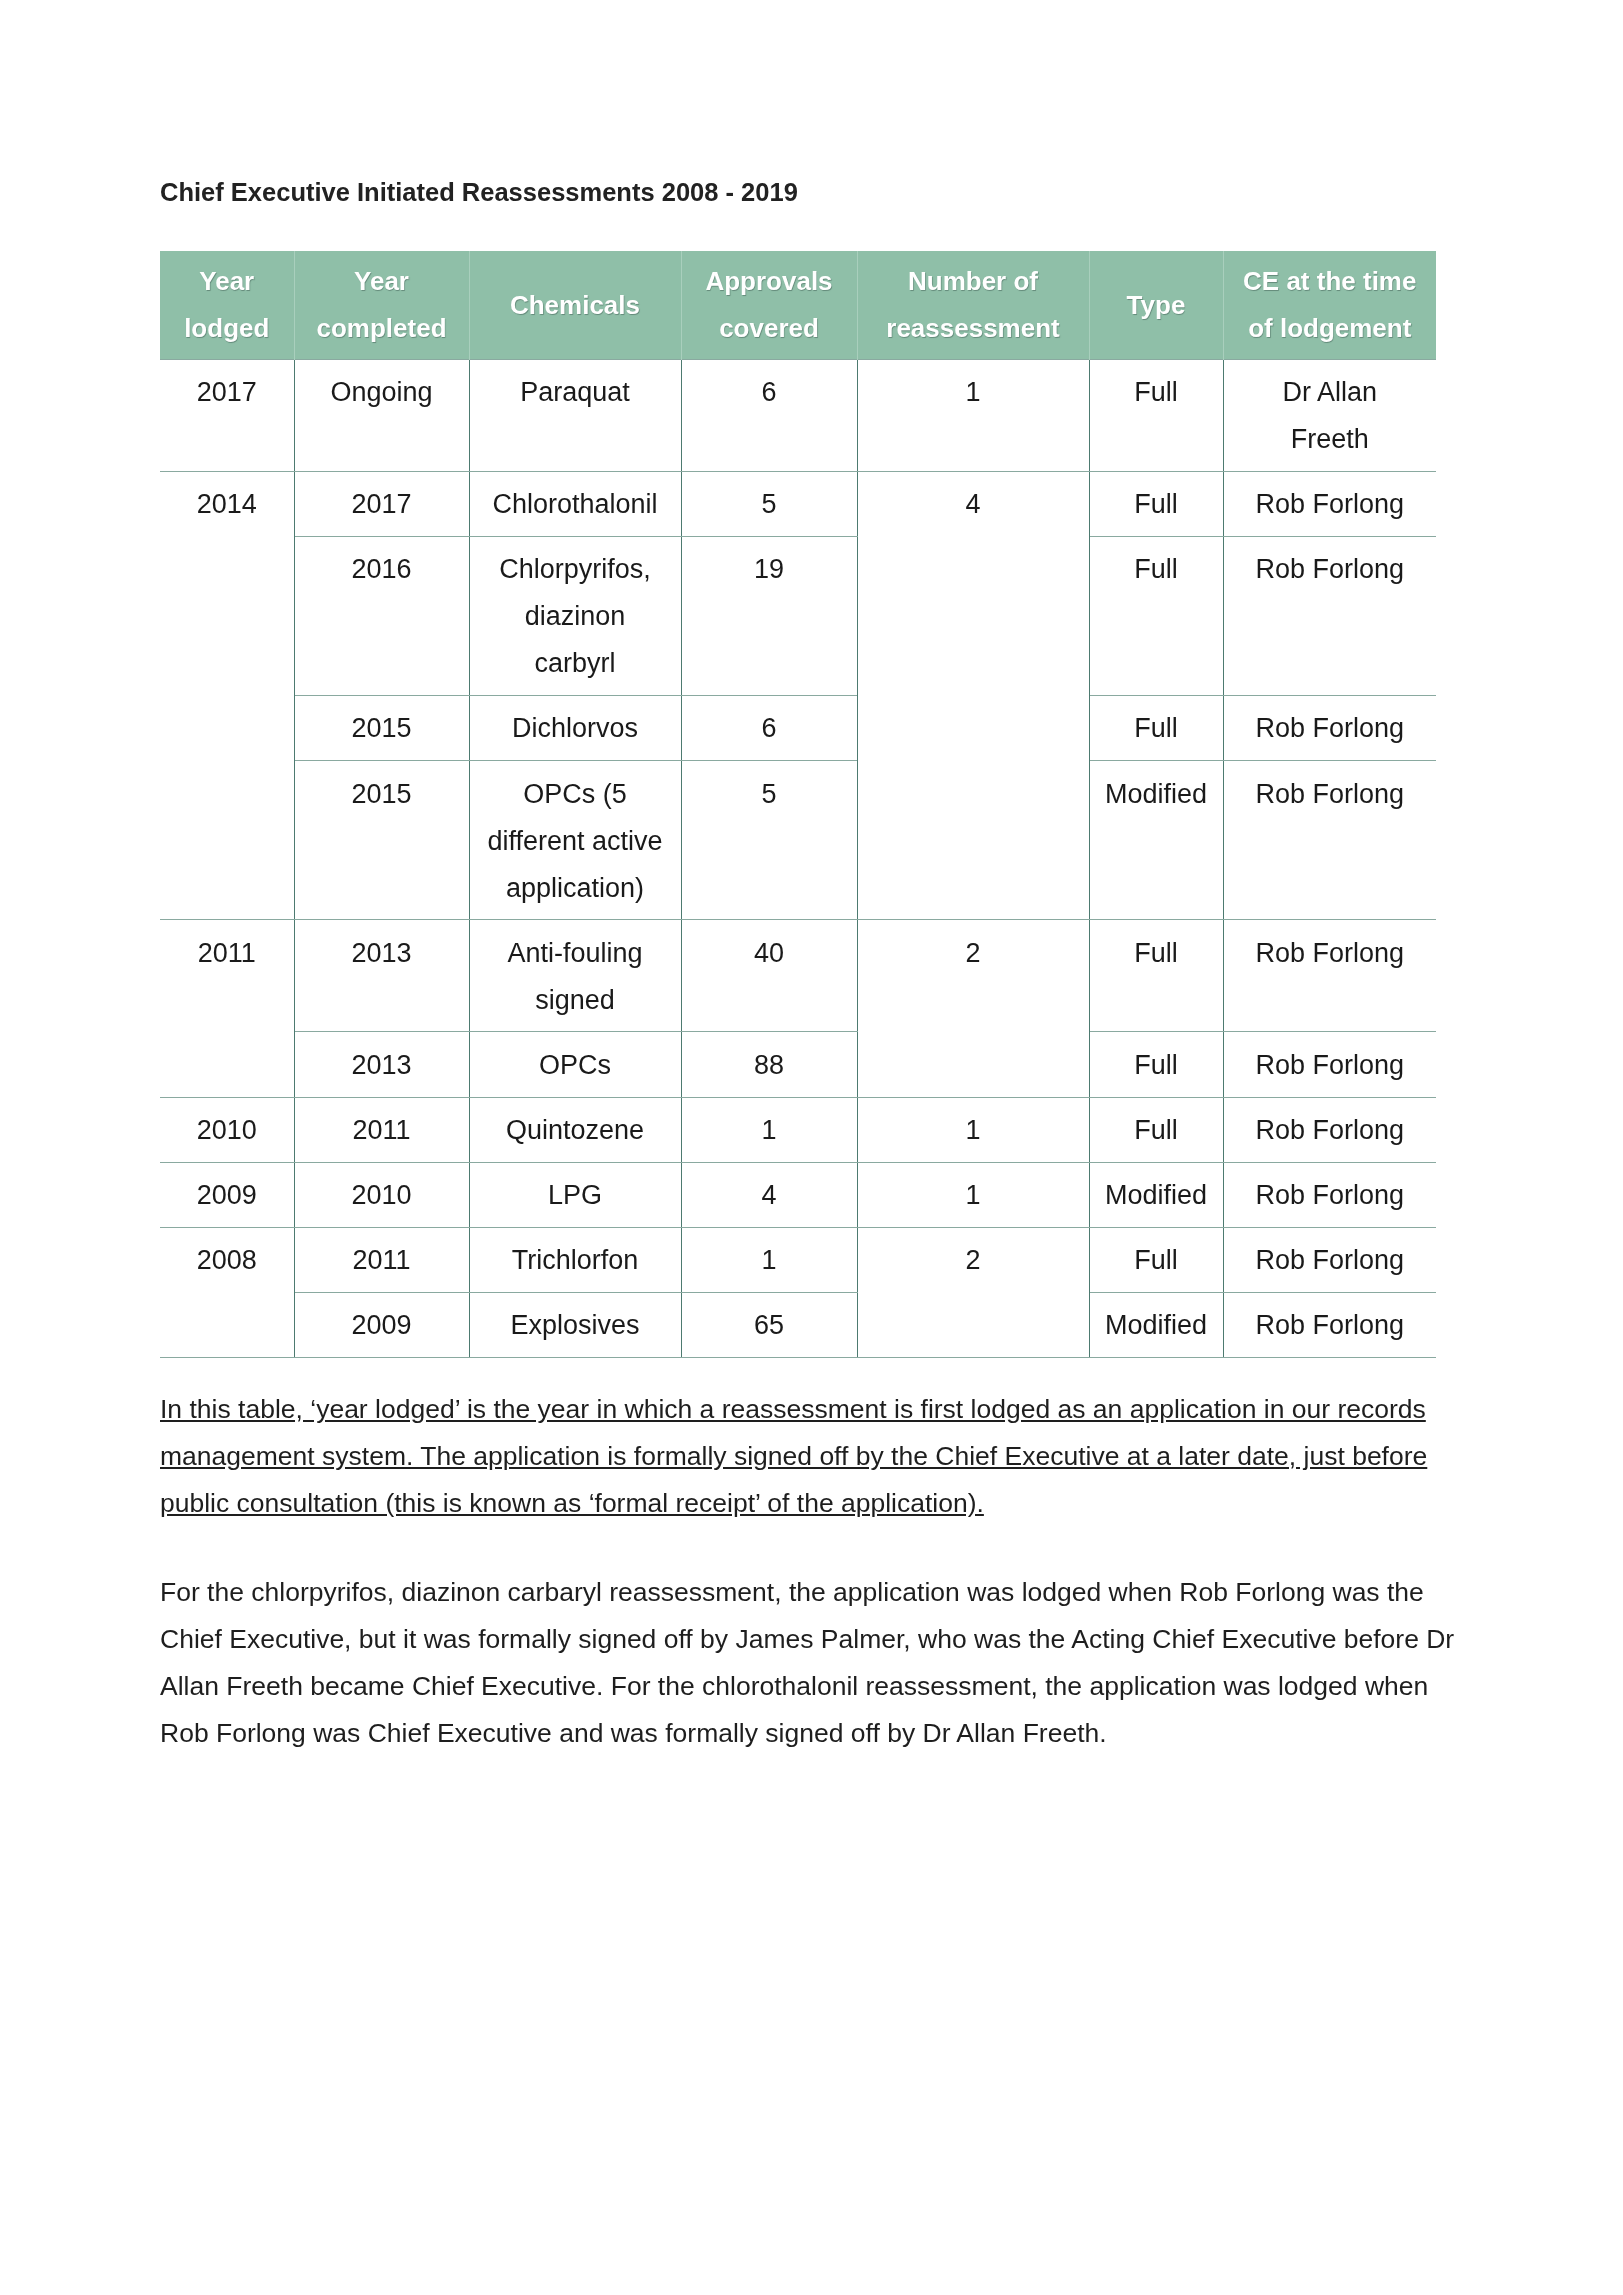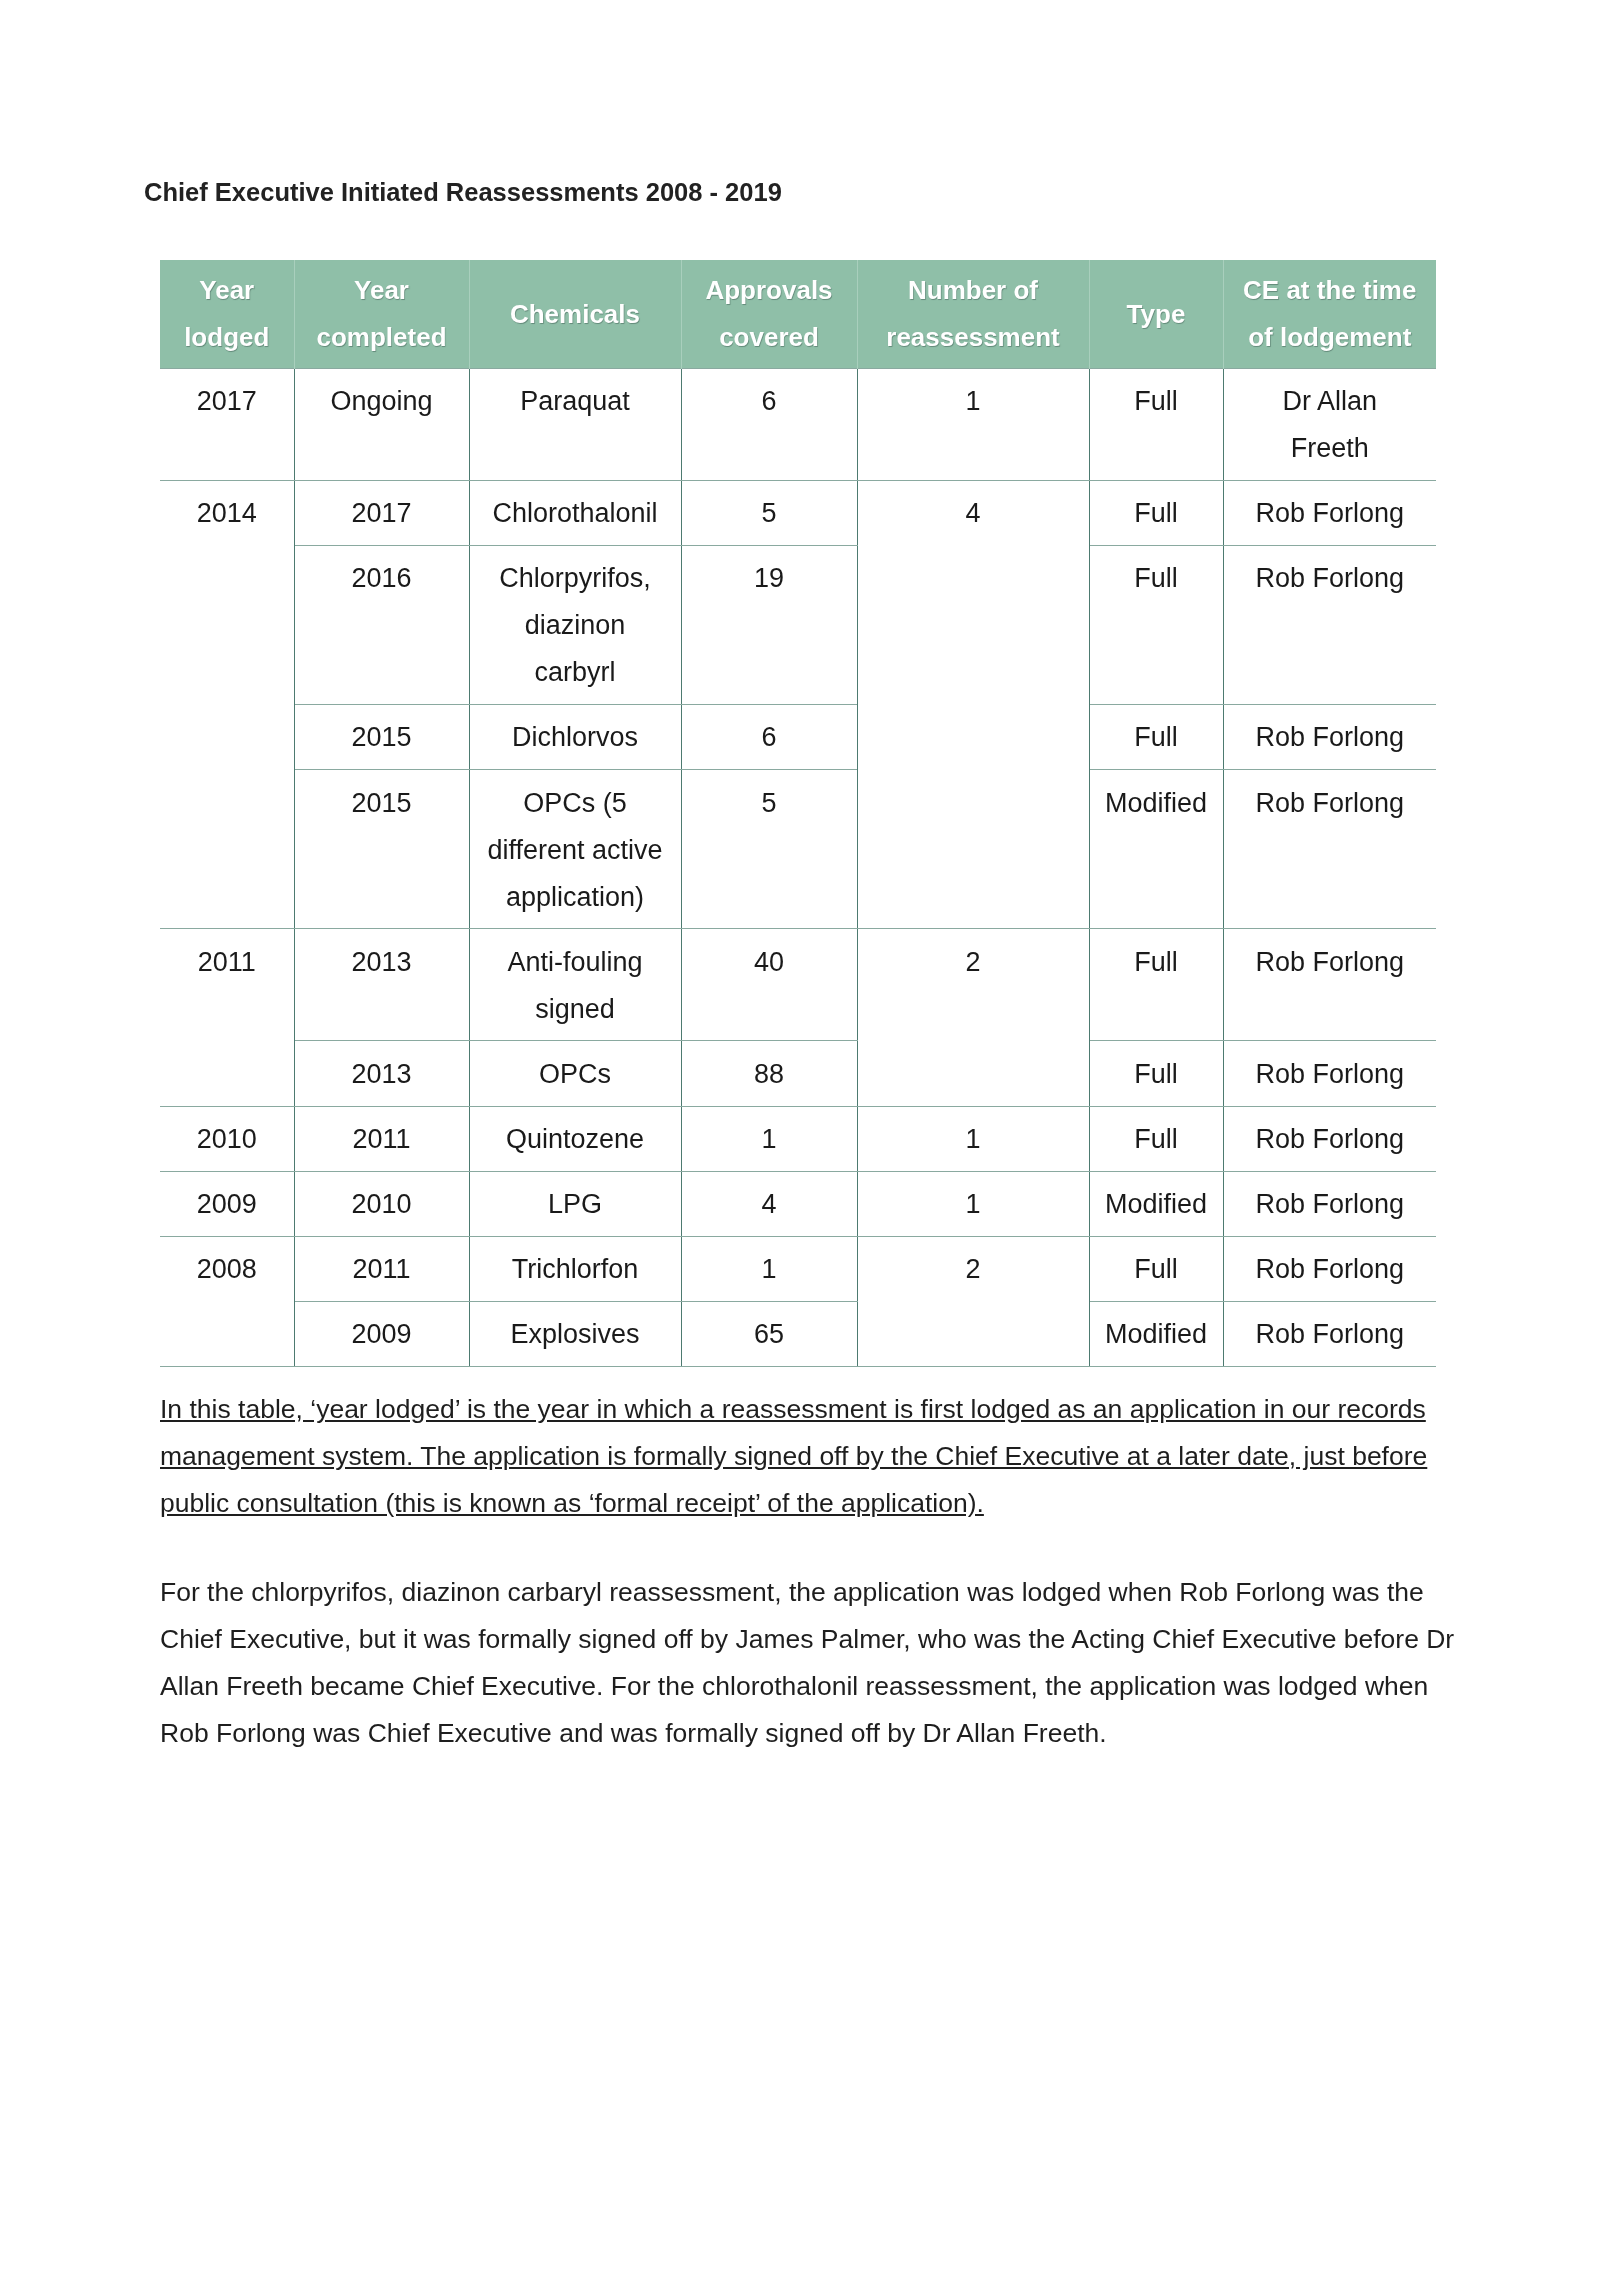--- a/index.html
+++ b/index.html
@@ -1,26 +1,26 @@
 <!DOCTYPE html>
 <html style="font-size:10.5px"><head>
 <meta charset="utf-8">
 <style>
   html, body { margin: 0; padding: 0; background: #ffffff; }
   body {
     width: 1623px; height: 2295px; position: relative; overflow: hidden;
     font-family: "Liberation Sans", sans-serif; color: #1a1a1a;
   }
   .title {
-    position: absolute; left: 144px; top: 178px;
+    position: absolute; left: 160px; top: 178px;
     font-size: 25.5px; font-weight: bold; color: #222;
     letter-spacing: 0px;
   }
   table.reass {
-    position: absolute; left: 160px; top: 260px;
+    position: absolute; left: 160px; top: 251px;
     width: 1276px; border-collapse: collapse; table-layout: fixed;
     font-size: 27px;
   }
   table.reass th {
     background: #8fbfa8; color: #ffffff; font-weight: bold;
     font-size: 26px; line-height: 47px; height: 108px; padding: 0 3.9px;
     vertical-align: middle; text-align: center;
     text-shadow: 0.7px 0.7px 0.7px rgba(60,90,80,0.5);
     border-left: 0.7px solid #a9cfbd;
   }

